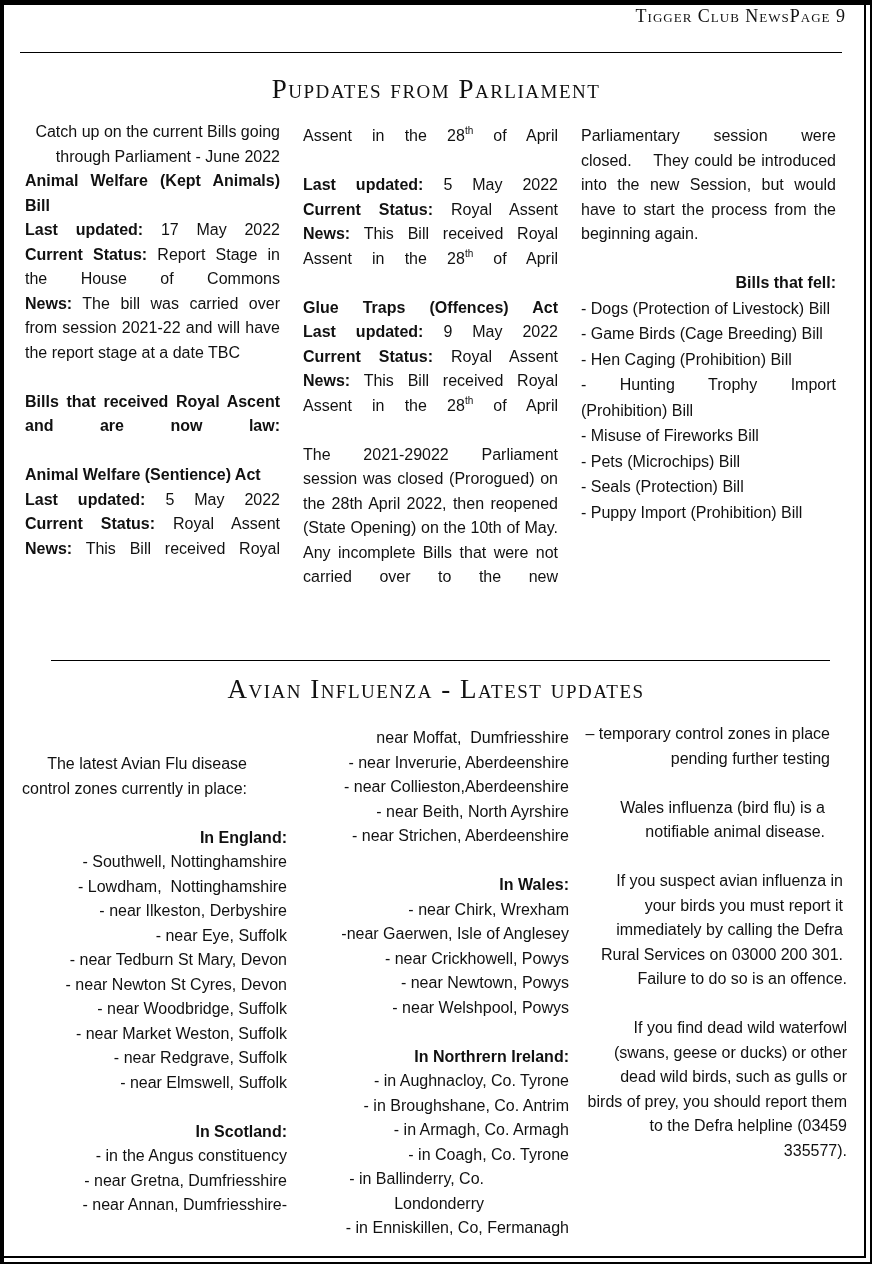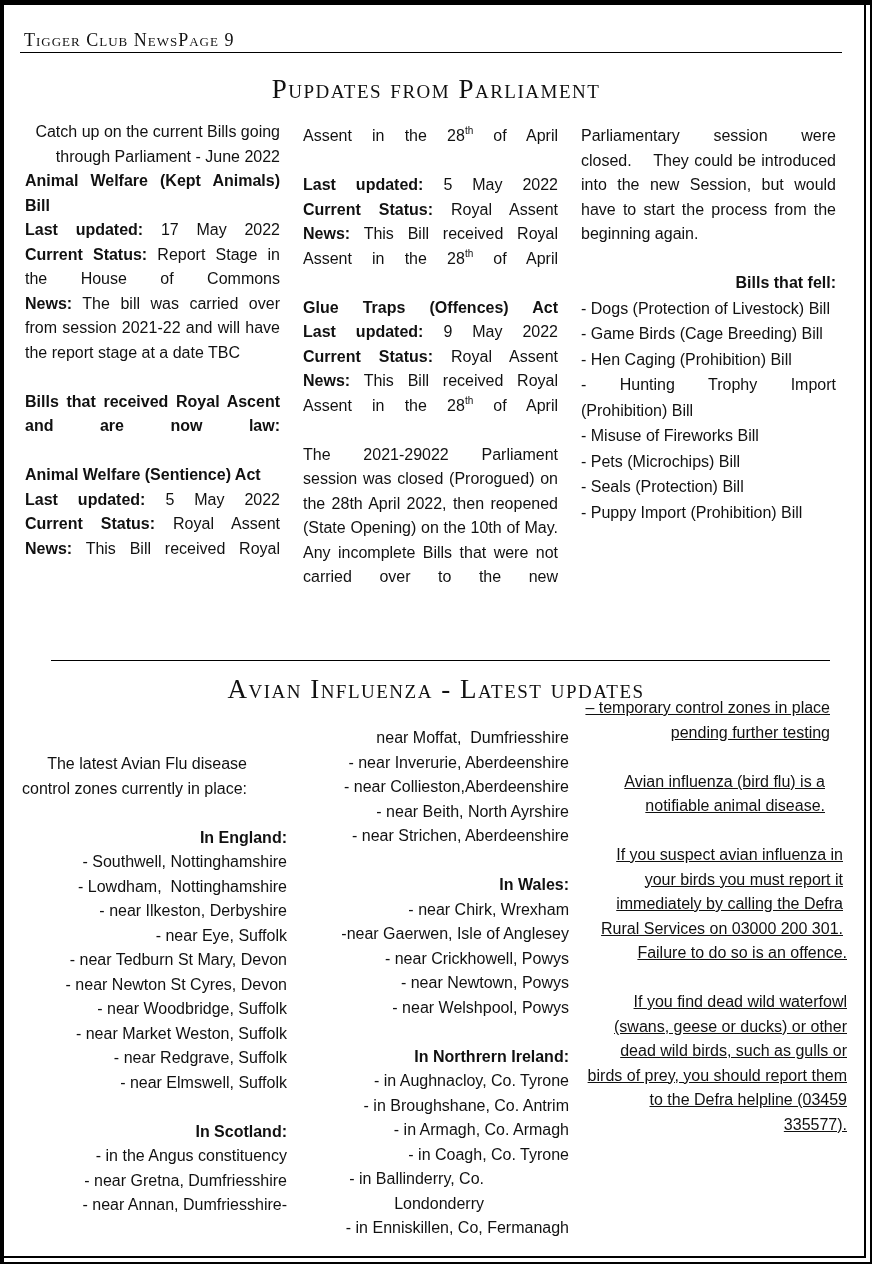--- a/index.html
+++ b/index.html
@@ -1,21 +1,21 @@
 <!DOCTYPE html>
 <html><head>
 <meta charset="utf-8">
 <style>
   html, body { margin: 0; padding: 0; background: #ffffff; }
   body { width: 872px; height: 1264px; position: relative; overflow: hidden; font-family: "Liberation Sans", "DejaVu Sans", sans-serif; color: #111; }
   .frame { position: absolute; left: 0; top: 0; width: 872px; height: 1264px; box-sizing: border-box;
            border-top: 5px solid #000; border-left: 4px solid #000; border-right: 2px solid #000; border-bottom: 2px solid #000; }
   .frame-inner-right { position: absolute; top: 4px; right: 6px; width: 2px; height: 1252px; background: #000; }
   .frame-inner-bottom { position: absolute; left: 4px; bottom: 6px; width: 862px; height: 2px; background: #000; }
-  .running-head { position: absolute; left: 24px; right: 26px; top: 28px; height: 24px; display: flex; justify-content: flex-start; align-items: center;
+  .running-head { position: absolute; left: 24px; right: 26px; top: 4px; height: 24px; display: flex; justify-content: flex-end; align-items: center;
                   font-family: "Liberation Serif", "DejaVu Serif", serif; font-variant: small-caps; font-size: 18px; letter-spacing: 1px; }
   .head-rule { position: absolute; left: 20px; right: 30px; top: 52px; height: 1px; background: #000; }
   .section-title { position: absolute; left: 0; right: 0; text-align: center; font-family: "Liberation Serif", "DejaVu Serif", serif;
                    font-variant: small-caps; font-size: 27px; letter-spacing: 1.5px; font-weight: normal; margin: 0; }
   .col { position: absolute; font-size: 16px; line-height: 24.5px; }
   .just { text-align: justify; text-align-last: justify; }
   .left { text-align: right; }
   .p { margin: 0; }
   .gap { height: 24.5px; }
   b { font-weight: bold; }
@@ -146,22 +146,22 @@
   <ul class="list">
     <li>- in Aughnacloy, Co. Tyrone</li>
     <li>- in Broughshane, Co. Antrim</li>
     <li>- in Armagh, Co. Armagh</li>
     <li>- in Coagh, Co. Tyrone</li>
     <li style="width:180px;">- in Ballinderry, Co. Londonderry</li>
     <li>- in Enniskillen, Co, Fermanagh</li>
   </ul>
 </div>
 
-<div class="col left" style="left:585px; top:696px; width:262px;text-decoration:underline;">
+<div class="col left" style="left:585px; top:722px; width:262px;">
   <p class="p" style="width:245px;">– temporary control zones in place pending further testing</p>
   <div class="gap"></div>
-  <p class="p" style="width:240px; text-indent:10px;"><span>Avian influenza (bird flu) is a notifiable animal disease.</span></p>
+  <p class="p" style="width:240px; text-indent:10px;"><span>Wales influenza (bird flu) is a notifiable animal disease.</span></p>
   <div class="gap"></div>
   <p class="p" style="width:258px; text-indent:10px;"><span>If you suspect avian influenza in your birds you must report it immediately by calling the Defra Rural Services on 03000 200 301.</span></p>
   <p class="p">Failure to do so is an offence.</p>
   <div class="gap"></div>
   <p class="p" style="width:262px; text-indent:10px;"><span>If you find dead wild waterfowl (swans, geese or ducks) or other dead wild birds, such as gulls or birds of prey, you should report them to the Defra helpline (03459 335577).</span></p>
 </div>
 
 </body></html>

